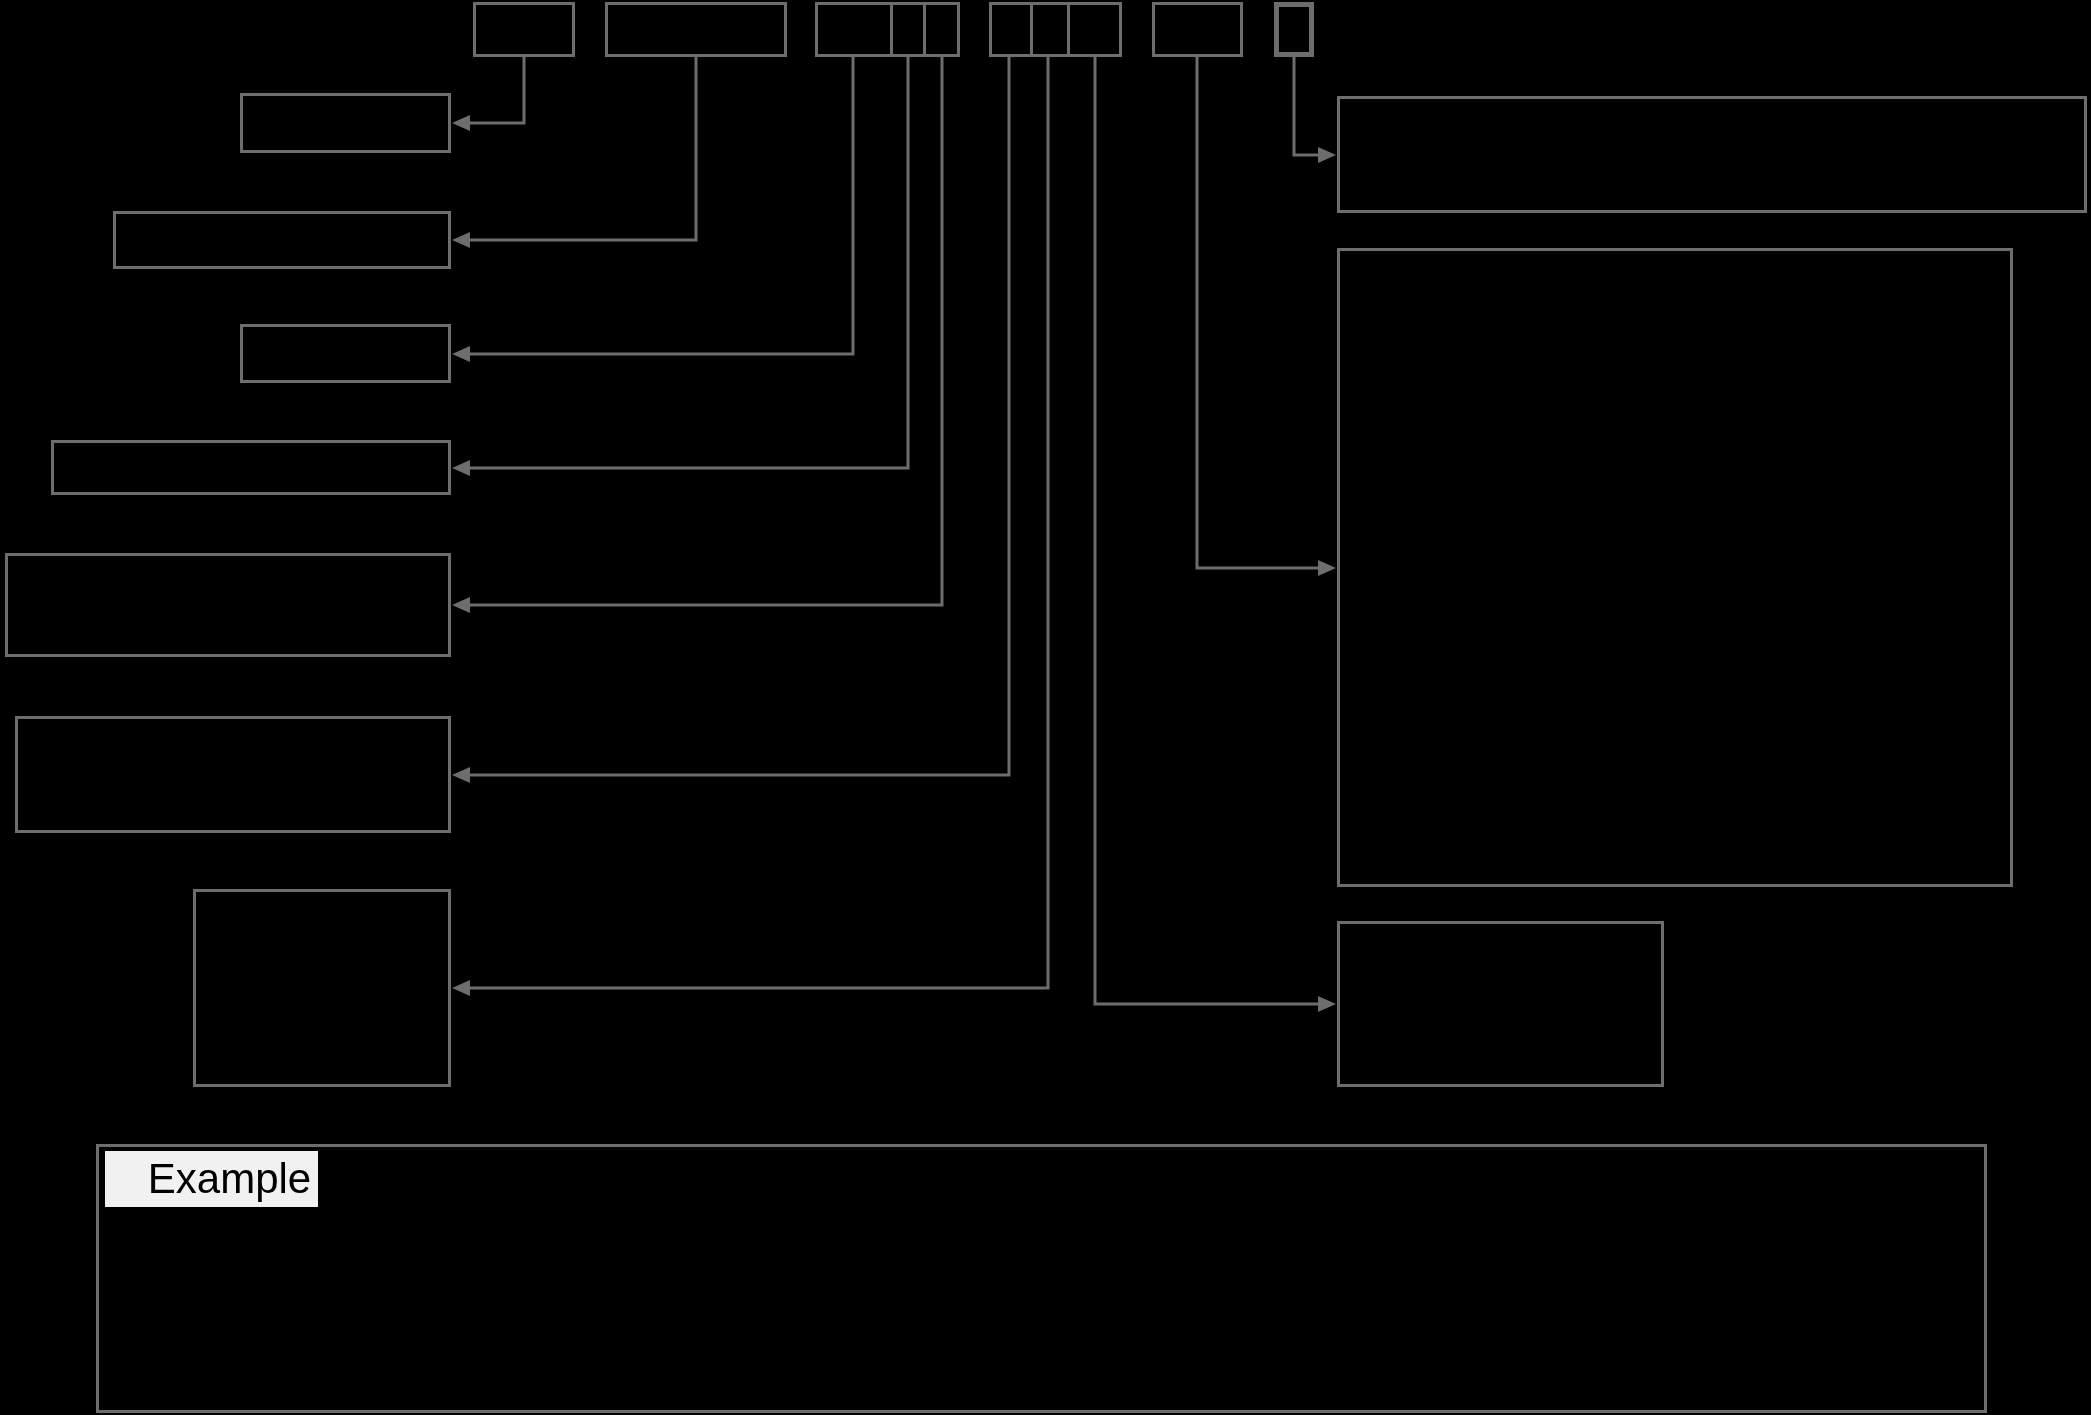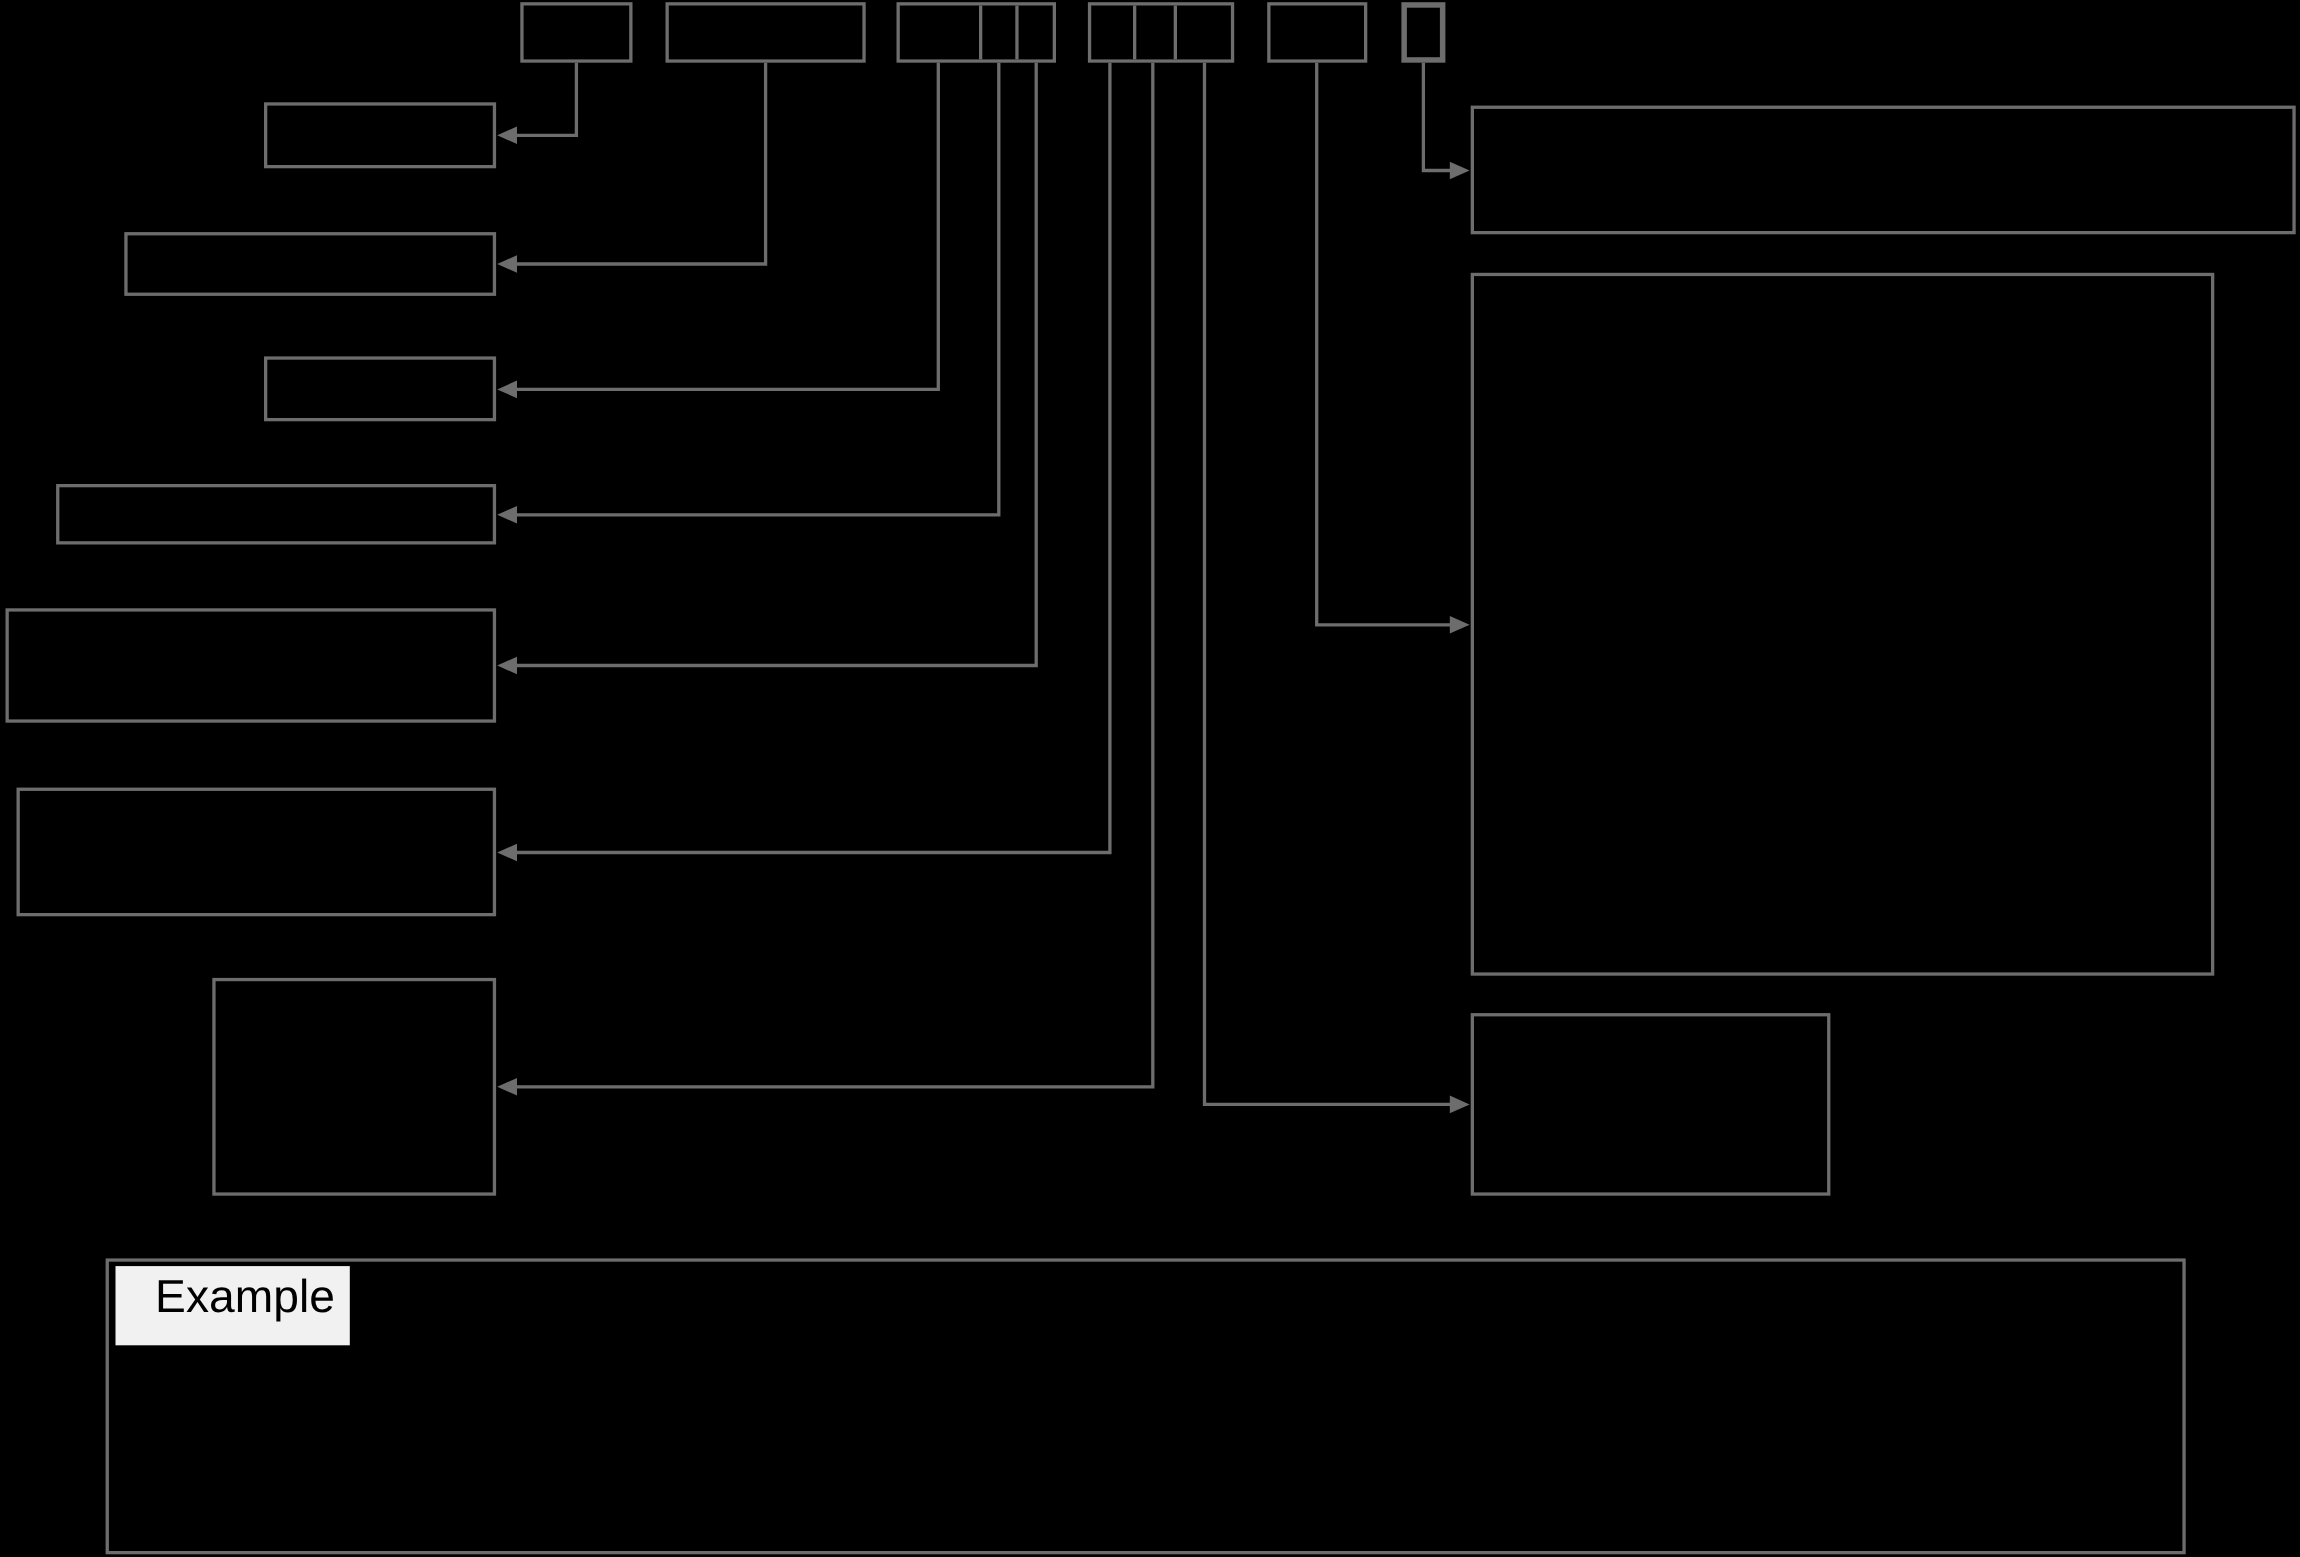--- a/index.html
+++ b/index.html
@@ -29,28 +29,29 @@
     pointer-events:none;
   }
   #connector-layer path{
     stroke:var(--line);stroke-width:3;fill:none;
   }
   #connector-layer polygon{
     fill:var(--line);stroke:none;
   }
   .chip{
     position:absolute;left:6px;top:4px;
-    width:213px;height:72px;
+    width:213px;height:56px;
     background:#f1f1f1;
     color:#000000;
     font-size:42px;
     line-height:56px;
     padding-left:36px;
     box-sizing:border-box;
     white-space:nowrap;
+    text-align:center;
   }
 </style>
 </head>
 <body>
 
 <div id="canvas">
 
   <div class="box" style="left:473px;top:2px;width:102px;height:55px;"></div>
   <div class="box" style="left:605px;top:2px;width:182px;height:55px;"></div>
 

